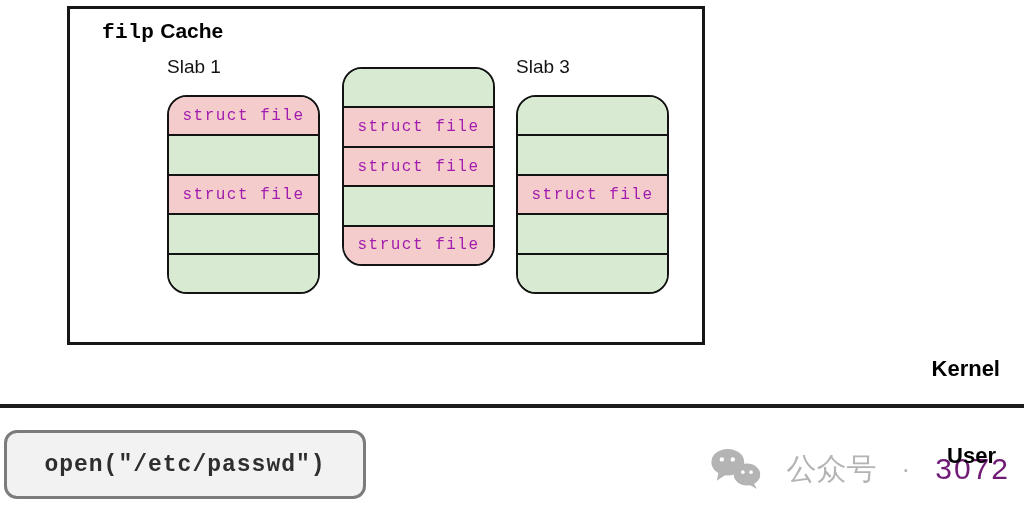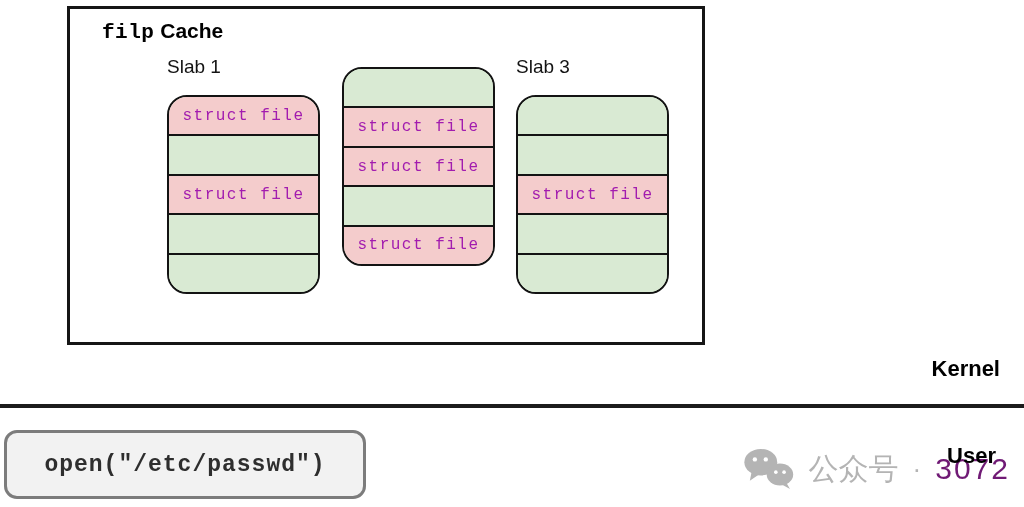--- a/index.html
+++ b/index.html
@@ -81,21 +81,21 @@
     display:flex;align-items:center;justify-content:center;
   }
   .open-box .code{
     font-family:"Liberation Mono", monospace;
     font-weight:bold;font-size:23px;letter-spacing:1px;
     color:#2e2e2e;white-space:nowrap;
   }
   
   .watermark{
     position:absolute;top:448px;right:14px;
-    display:flex;align-items:center;gap:14px;
+    display:flex;align-items:center;gap:25px;
     color:#b4b4b4;z-index:1;
     font-size:30px;line-height:38px;
     user-select:none;white-space:nowrap;
   }
   .watermark .wm-number{color:#701a75;letter-spacing:2px;}
   .watermark .wm-sep{font-size:26px;}
   .wm-icon{width:52px;height:42px;flex:none;}
 </style>
 </head>
 <body>

